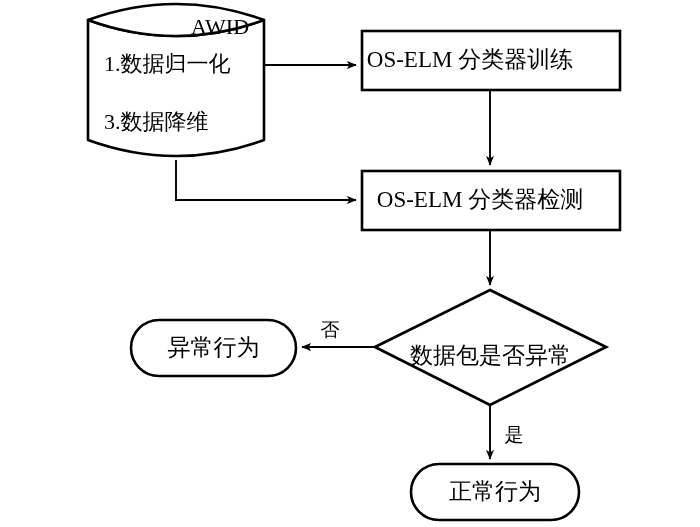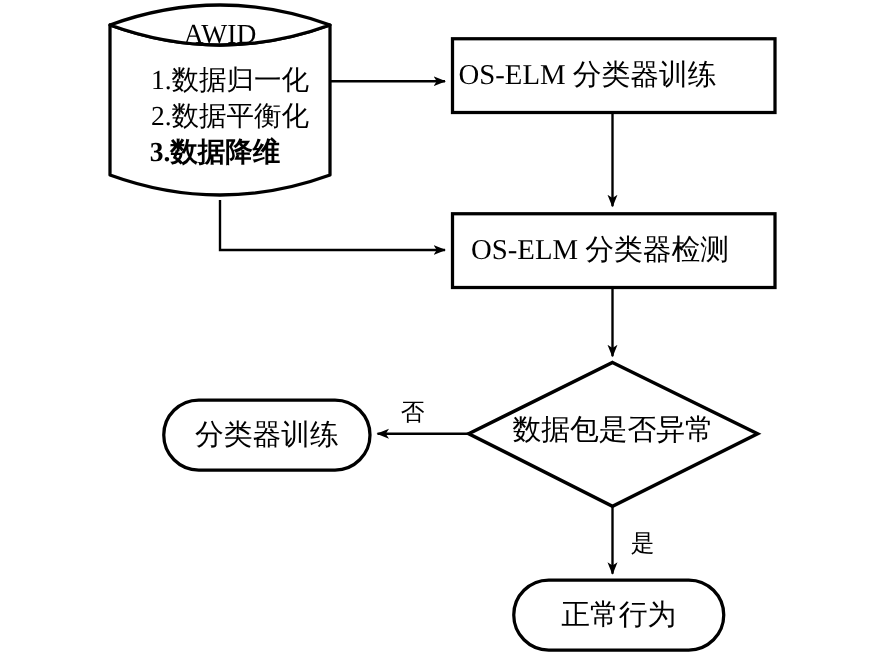--- a/index.html
+++ b/index.html
@@ -3,21 +3,21 @@
 <meta charset="utf-8">
 <style>
   html,body{margin:0;padding:0;background:#ffffff;}
   body{width:700px;height:527px;overflow:hidden;
        font-family:"Liberation Serif","DejaVu Serif",serif;}
   #flowchart{position:relative;width:700px;height:527px;}
   svg.layer{position:absolute;left:0;top:0;width:700px;height:527px;}
   .lbl{position:absolute;color:#000;white-space:nowrap;text-align:center;
        font-family:"Liberation Serif","DejaVu Serif",serif;}
   .node-text{font-size:23px;line-height:1.05;}
-  .db-list{font-size:22px;line-height:1.30;text-align:center;}
+  .db-list{font-size:22px;line-height:1.30;text-align:left;}
   .db-title{font-size:22px;}
   .edge-lbl{font-size:19px;}
 </style>
 </head>
 <body>
 
 <div id="flowchart">
 
   <svg class="layer" viewBox="0 0 700 527">
     <defs>
@@ -47,33 +47,32 @@
 
     <path d="M490,90 L490,165" fill="none" stroke="#000000" stroke-width="1.9" marker-end="url(#arrow)"></path>
 
     <path d="M490,230 L490,285" fill="none" stroke="#000000" stroke-width="1.9" marker-end="url(#arrow)"></path>
 
     <path d="M375,347 L302,347" fill="none" stroke="#000000" stroke-width="1.9" marker-end="url(#arrow)"></path>
 
     <path d="M490,405 L490,459" fill="none" stroke="#000000" stroke-width="1.9" marker-end="url(#arrow)"></path>
   </svg>
 
-  <div class="lbl db-title" style="left:88px;top:14px;width:176px;">AWID</div>
+  <div class="lbl db-title" style="left:88px;top:14px;width:176px;padding-left:44px;">AWID</div>
 
   <div class="lbl db-list" style="left:104px;top:50px;width:160px;">1.数据归一化</div>
-  <div class="lbl db-list" style="left:104px;top:79px;width:160px;">2.数据平衡化</div>
-  <div class="lbl db-list" style="left:92px;top:108px;width:160px;font-weight:bold;">3.数据降维</div>
+  <div class="lbl db-list" style="left:104px;top:108px;width:160px;">3.数据降维</div>
 
   <div class="lbl node-text" style="left:362px;top:48px;width:216px;">OS-ELM 分类器训练</div>
 
   <div class="lbl node-text" style="left:362px;top:188px;width:236px;">OS-ELM 分类器检测</div>
 
-  <div class="lbl node-text" style="left:375px;top:332px;width:231px;">数据包是否异常</div>
+  <div class="lbl node-text" style="left:375px;top:344px;width:231px;">数据包是否异常</div>
 
-  <div class="lbl node-text" style="left:131px;top:336px;width:165px;">分类器训练</div>
+  <div class="lbl node-text" style="left:131px;top:336px;width:165px;">异常行为</div>
 
   <div class="lbl node-text" style="left:411px;top:480px;width:168px;text-align:center;">正常行为</div>
 
   <div class="lbl edge-lbl" style="left:316px;top:317px;width:28px;">否</div>
 
   <div class="lbl edge-lbl" style="left:500px;top:422px;width:28px;">是</div>
 
 </div>
 
 </body></html>

